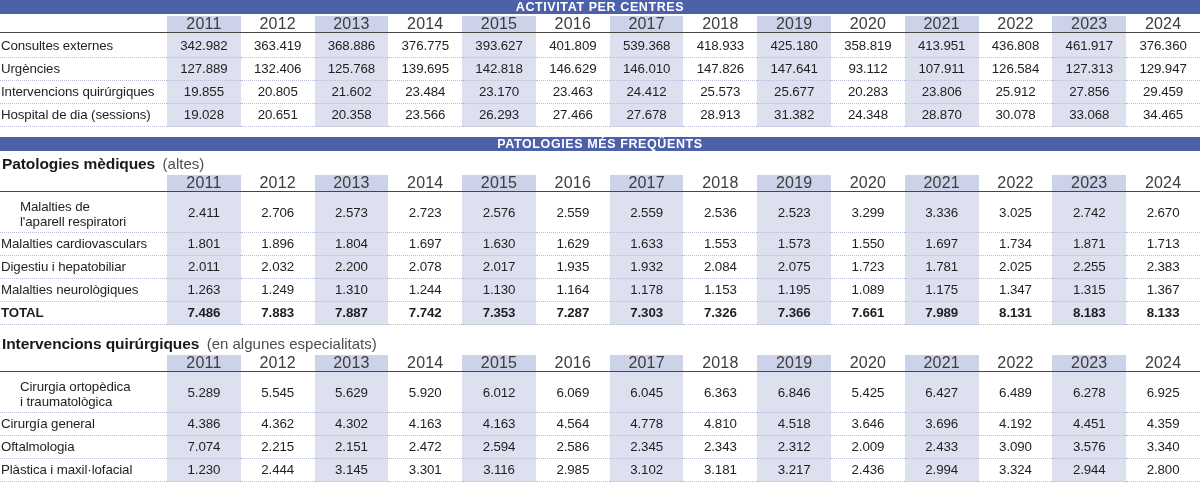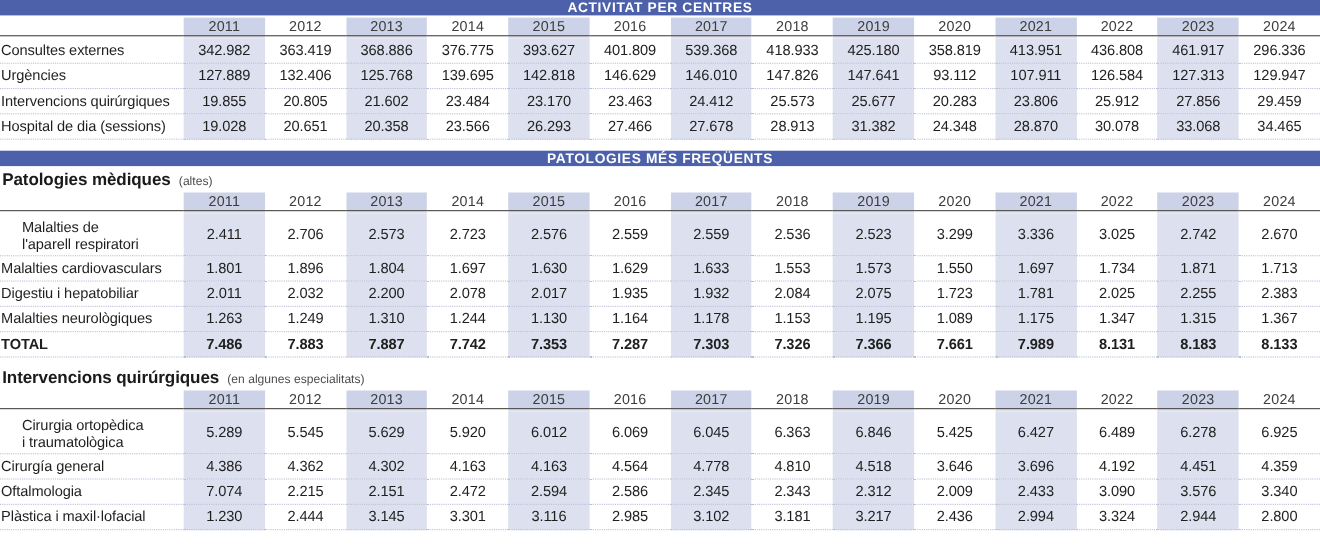--- a/index.html
+++ b/index.html
@@ -43,21 +43,21 @@
     padding: 4px 0 2px 2px;
     white-space: nowrap;
   }
   .subhead .sh-main {
     font-size: 15.5px;
     font-weight: bold;
     color: #1a1a1a;
     letter-spacing: -0.1px;
   }
   .subhead .sh-paren {
-    font-size: 11px;
+    font-size: 15px;
     font-weight: normal;
     color: #4d4d4d;
     margin-left: 3px;
   }
 
   
   table.grid {
     border-collapse: collapse;
     width: 1200px;
     table-layout: fixed;
@@ -66,21 +66,21 @@
   table.grid col.label-col { width: 165px; }
   table.grid col.data-col  { width: 72.9px; }
 
   table.grid th, table.grid td {
     padding: 0;
     margin: 0;
   }
 
   
   tr.year-row th {
-    font-size: 13px;
+    font-size: 16px;
     font-weight: normal;
     color: #3d3d3d;
     text-align: center;
     height: 16px;
     line-height: 16px;
     letter-spacing: 0.2px;
   }
   tr.year-row th.label-cell {
     background: #ffffff;
   }
@@ -218,21 +218,21 @@
         <td class="num">376.775</td>
         <td class="num band">393.627</td>
         <td class="num">401.809</td>
         <td class="num band">539.368</td>
         <td class="num">418.933</td>
         <td class="num band">425.180</td>
         <td class="num">358.819</td>
         <td class="num band">413.951</td>
         <td class="num">436.808</td>
         <td class="num band">461.917</td>
-        <td class="num">296.336</td>
+        <td class="num">376.360</td>
       </tr>
       <tr class="data-row">
         <td class="label-cell">Urgències</td>
         <td class="num band">127.889</td>
         <td class="num">132.406</td>
         <td class="num band">125.768</td>
         <td class="num">139.695</td>
         <td class="num band">142.818</td>
         <td class="num">146.629</td>
         <td class="num band">146.010</td>

